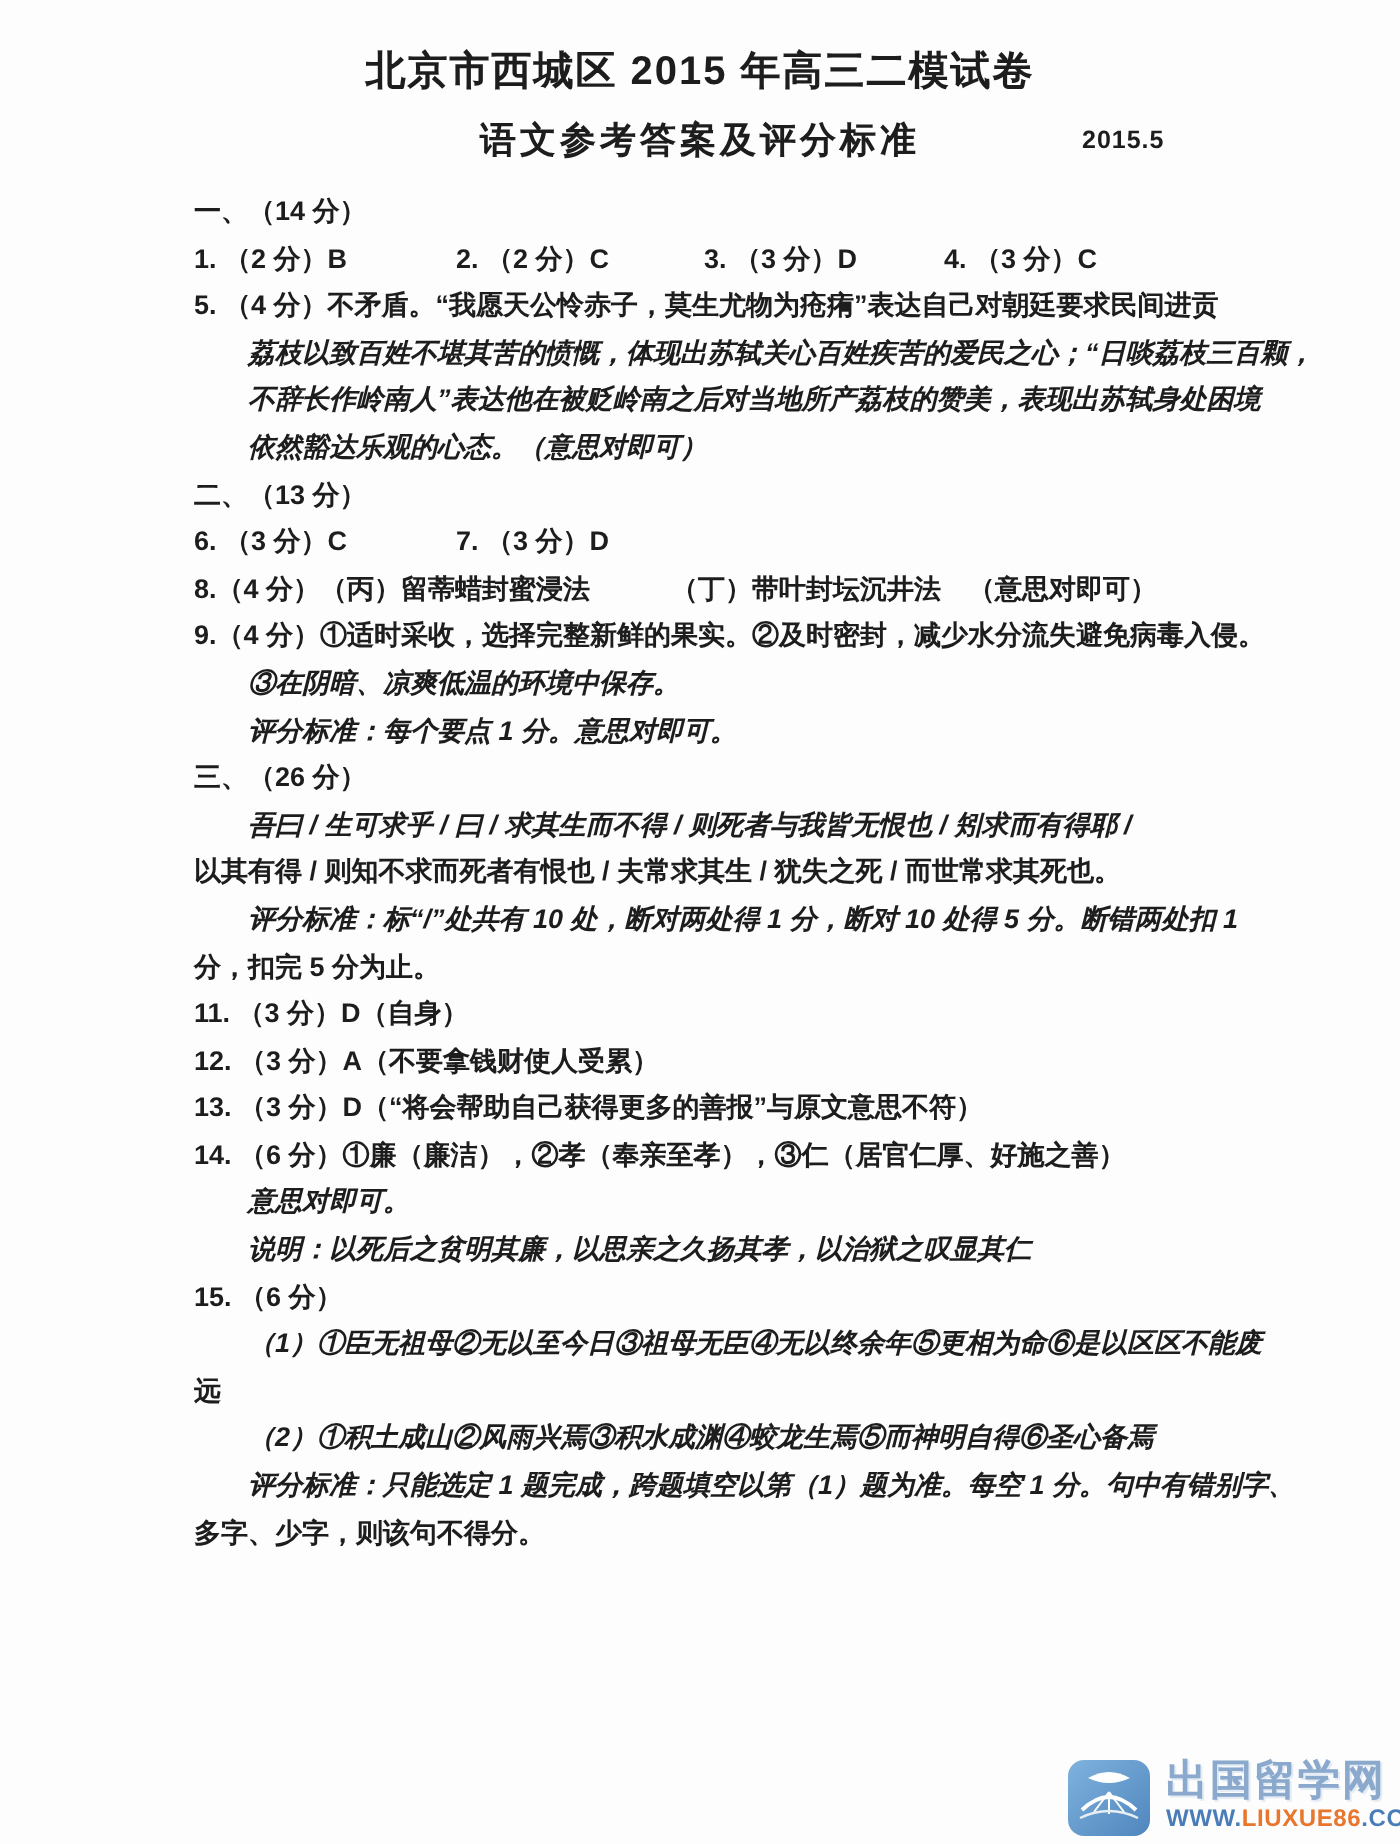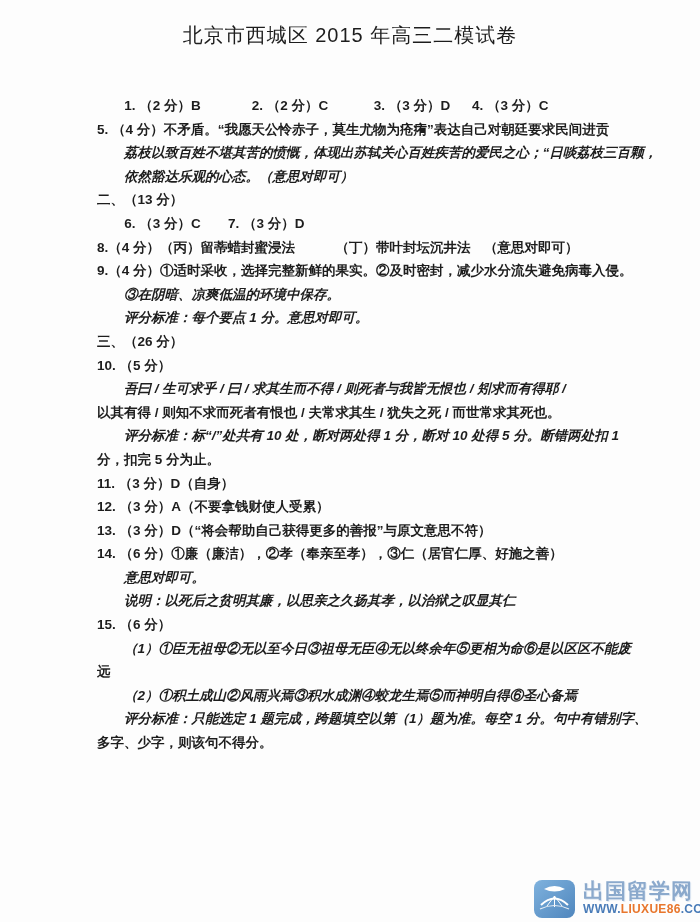--- a/index.html
+++ b/index.html
@@ -11,21 +11,21 @@
     position:relative;
     overflow:hidden;
   }
   .page { position:absolute; inset:0; background:#fdfdfd; }
 
   
   .hdr-title {
     margin-top:22px;
     text-align:center;
     font-size:20px;
-    font-weight:normal;
+    font-weight:bold;
     letter-spacing:1px;
   }
   .hdr-subrow { position:relative; margin-top:9px; height:26px; }
   .hdr-subtitle {
     text-align:center;
     font-size:18px;
     font-weight:bold;
     letter-spacing:2px;
   }
   .hdr-date {
@@ -43,21 +43,21 @@
     width:586px;
     font-size:13.5px;
     font-weight:bold;
   }
   .line {
     height:23.6px;
     line-height:23.6px;
     white-space:pre;
   }
   .line.ind { padding-left:27px;font-style:italic; }
-  .col { display:inline-block;text-align:center; }
+  .col { display:inline-block; }
 
   
   .watermark {
     position:absolute;
     left:533px; top:879px;
     display:flex;
     align-items:flex-start;
     gap:7px;
   }
   .wm-logo { width:43px; height:40px; display:block; }
@@ -76,34 +76,39 @@
     letter-spacing:0.3px;
   }
 </style>
 </head>
 <body>
 
 <div class="page">
 
   <div class="hdr-title">北京市西城区 2015 年高三二模试卷</div>
 
+  <div class="hdr-subrow">
+    <div class="hdr-subtitle">语文参考答案及评分标准</div>
+    <div class="hdr-date">2015.5</div>
+  </div>
 
   <div class="doc">
+      <div class="line">一、（14 分）</div>
       <div class="line"><span class="col" style="width: 131px;">1. （2 分）B</span><span class="col" style="width: 124px;">2. （2 分）C</span><span class="col" style="width: 120px;">3. （3 分）D</span><span class="col">4. （3 分）C</span></div>
       <div class="line">5. （4 分）不矛盾。“我愿天公怜赤子，莫生尤物为疮痏”表达自己对朝廷要求民间进贡</div>
       <div class="line ind">荔枝以致百姓不堪其苦的愤慨，体现出苏轼关心百姓疾苦的爱民之心；“日啖荔枝三百颗，</div>
+      <div class="line ind">不辞长作岭南人”表达他在被贬岭南之后对当地所产荔枝的赞美，表现出苏轼身处困境</div>
       <div class="line ind">依然豁达乐观的心态。（意思对即可）</div>
       <div class="line">二、（13 分）</div>
       <div class="line"><span class="col" style="width: 131px;">6. （3 分）C</span><span class="col">7. （3 分）D</span></div>
       <div class="line">8.（4 分）（丙）留蒂蜡封蜜浸法　　　（丁）带叶封坛沉井法　（意思对即可）</div>
       <div class="line">9.（4 分）①适时采收，选择完整新鲜的果实。②及时密封，减少水分流失避免病毒入侵。</div>
       <div class="line ind">③在阴暗、凉爽低温的环境中保存。</div>
       <div class="line ind">评分标准：每个要点 1 分。意思对即可。</div>
       <div class="line">三、（26 分）</div>
-      <div class="line">10. （5 分）</div>
       <div class="line ind">吾曰 / 生可求乎 / 曰 / 求其生而不得 / 则死者与我皆无恨也 / 矧求而有得耶 /</div>
       <div class="line">以其有得 / 则知不求而死者有恨也 / 夫常求其生 / 犹失之死 / 而世常求其死也。</div>
       <div class="line ind">评分标准：标“/”处共有 10 处，断对两处得 1 分，断对 10 处得 5 分。断错两处扣 1</div>
       <div class="line">分，扣完 5 分为止。</div>
       <div class="line">11. （3 分）D（自身）</div>
       <div class="line">12. （3 分）A（不要拿钱财使人受累）</div>
       <div class="line">13. （3 分）D（“将会帮助自己获得更多的善报”与原文意思不符）</div>
       <div class="line">14. （6 分）①廉（廉洁），②孝（奉亲至孝），③仁（居官仁厚、好施之善）</div>
       <div class="line ind">意思对即可。</div>
       <div class="line ind">说明：以死后之贫明其廉，以思亲之久扬其孝，以治狱之叹显其仁</div>

